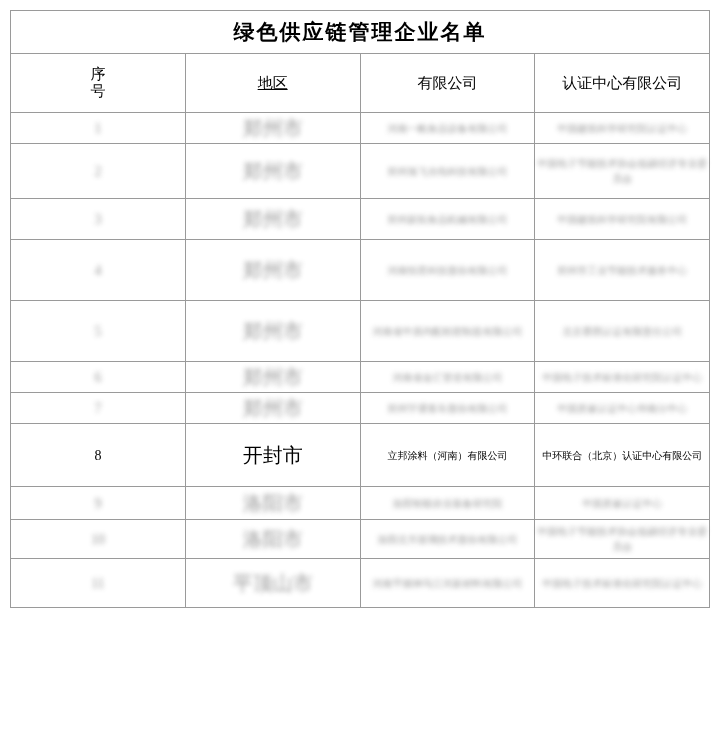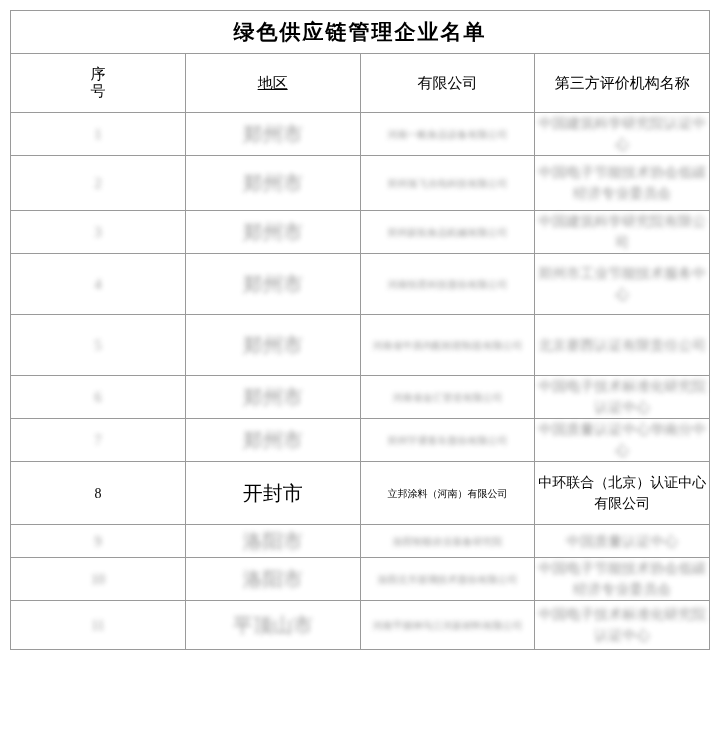--- a/index.html
+++ b/index.html
@@ -76,39 +76,39 @@
   .row-h-6 td { height: 28px; }
   .row-h-7 td { height: 28px; }
   .row-h-8 td { height: 62px; }
   .row-h-9 td { height: 32px; }
   .row-h-10 td { height: 38px; }
   .row-h-11 td { height: 48px; }
 
   .cell-idx { font-size: 14px; }
   .cell-region { font-size: 20px; }
   .cell-factory { font-size: 10px; }
-  .cell-org { font-size: 14px; }
+  .cell-org { font-size: 10px; }
 </style>
 </head>
 <body>
 
 <div class="page">
   <table class="doc-table">
     <tbody>
       <tr>
         <td class="title-cell" colspan="4">绿色供应链管理企业名单</td>
       </tr>
       <tr>
         <td class="head-cell narrow col-idx">
           <div>序</div>
           <div>号</div>
         </td>
         <td class="head-cell col-region">地区</td>
         <td class="head-cell col-factory">有限公司</td>
-        <td class="head-cell col-org">第三方评价机构名称</td>
+        <td class="head-cell col-org">认证中心有限公司</td>
       </tr>
 
       <tr class="row-blur row-h-1">
         <td class="data-cell cell-idx">1</td>
         <td class="data-cell cell-region">郑州市</td>
         <td class="data-cell cell-factory">河南一帆食品设备有限公司</td>
         <td class="data-cell cell-org">中国建筑科学研究院认证中心</td>
       </tr>
 
       <tr class="row-blur row-h-2">

